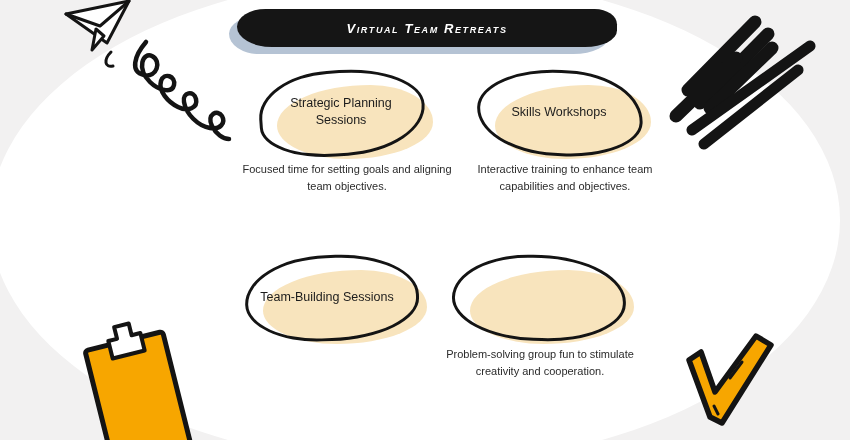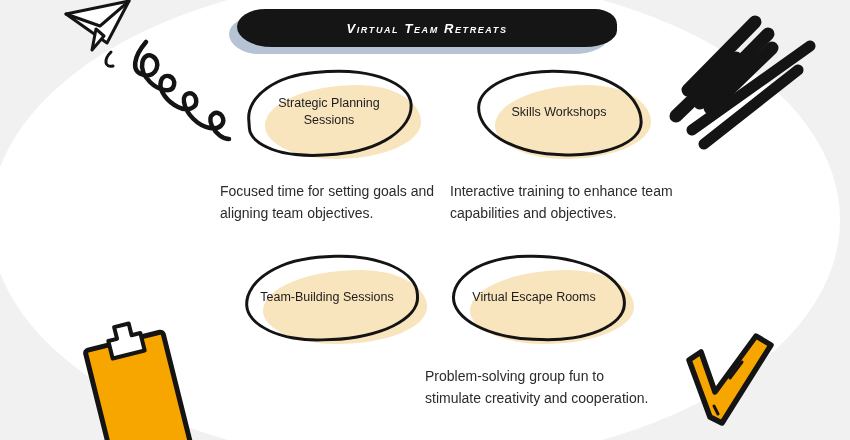--- a/index.html
+++ b/index.html
@@ -19,35 +19,35 @@
 
   .title-wrap{position:absolute;left:237px;top:9px;width:380px;height:38px;}
   .pill-shadow{position:absolute;left:-8px;top:7px;width:100%;height:100%;background:var(--banner-shadow);
     border-radius:50px 40px 60px 50px / 30px 26px 30px 34px;}
   .pill-body{position:absolute;inset:0;background:var(--banner-fill);display:flex;align-items:center;justify-content:center;
     border-radius:45px 35px 50px 55px / 28px 24px 26px 32px;}
   .pill-body span{color:var(--banner-text);font-size:13px;font-style:italic;font-weight:600;
     letter-spacing:1.6px;font-variant:small-caps;}
 
   .card{position:absolute;width:230px;}
-  .card1{left:220px;top:69px;} .card2{left:450px;top:69px;}
+  .card1{left:232px;top:69px;} .card2{left:450px;top:69px;}
   .card3{left:218px;top:254px;} .card4{left:425px;top:254px;}
   .bubble{position:relative;width:180px;height:92px;margin:0 auto;}
   .blob{position:absolute;left:20px;top:16px;width:156px;height:74px;background:var(--bubble-fill);
     border-radius:60% 40% 55% 45% / 55% 50% 50% 45%;}
   .ring{position:absolute;left:2px;top:1px;width:160px;height:80px;border:3.5px solid var(--ink);
     border-radius:46% 54% 52% 48% / 55% 50% 58% 42%;transform:rotate(-4deg);background:transparent;}
   .card2 .ring{transform:rotate(3deg);border-radius:52% 48% 50% 50% / 50% 60% 45% 55%;}
   .card3 .ring{width:168px;border-radius:50% 50% 54% 46% / 58% 52% 50% 48%;transform:rotate(-2deg);}
   .card4 .ring{width:168px;border-radius:48% 52% 50% 50% / 55% 55% 48% 50%;transform:rotate(2deg);}
   .card3 .blob,.card4 .blob{width:164px;}
   .bubble-label{position:absolute;left:0;top:0;width:168px;height:86px;display:flex;align-items:center;
     justify-content:center;text-align:center;font-size:12.5px;line-height:1.35;color:#1c1c1c;
     padding:0 14px;box-sizing:border-box;}
-  .desc{margin-top:20px;text-align:left;font-size:14px;line-height:1.55;color:var(--text);}
+  .desc{margin-top:0;text-align:center;font-size:11px;line-height:1.55;color:var(--text);}
 </style>
 </head>
 <body>
 
 <div class="canvas">
 
   <div class="bg-blob"></div>
 
   <svg class="deco" style="left:55px;top:-2px;" width="100" height="78" viewBox="0 0 100 78">
     <path class="white-fill" stroke-width="3" d="M11,16 L74,3 L52,45 Z"></path>
@@ -114,18 +114,17 @@
       <div class="blob"></div>
       <div class="ring"></div>
       <div class="bubble-label">Team-Building Sessions</div>
     </div>
   </div>
 
   <div class="card card4">
     <div class="bubble">
       <div class="blob"></div>
       <div class="ring"></div>
-      <div class="bubble-label">Virtual Escape Rooms</div>
     </div>
     <div class="desc">Problem-solving group fun to stimulate creativity and cooperation.</div>
   </div>
 
 </div>
 
 </body></html>

